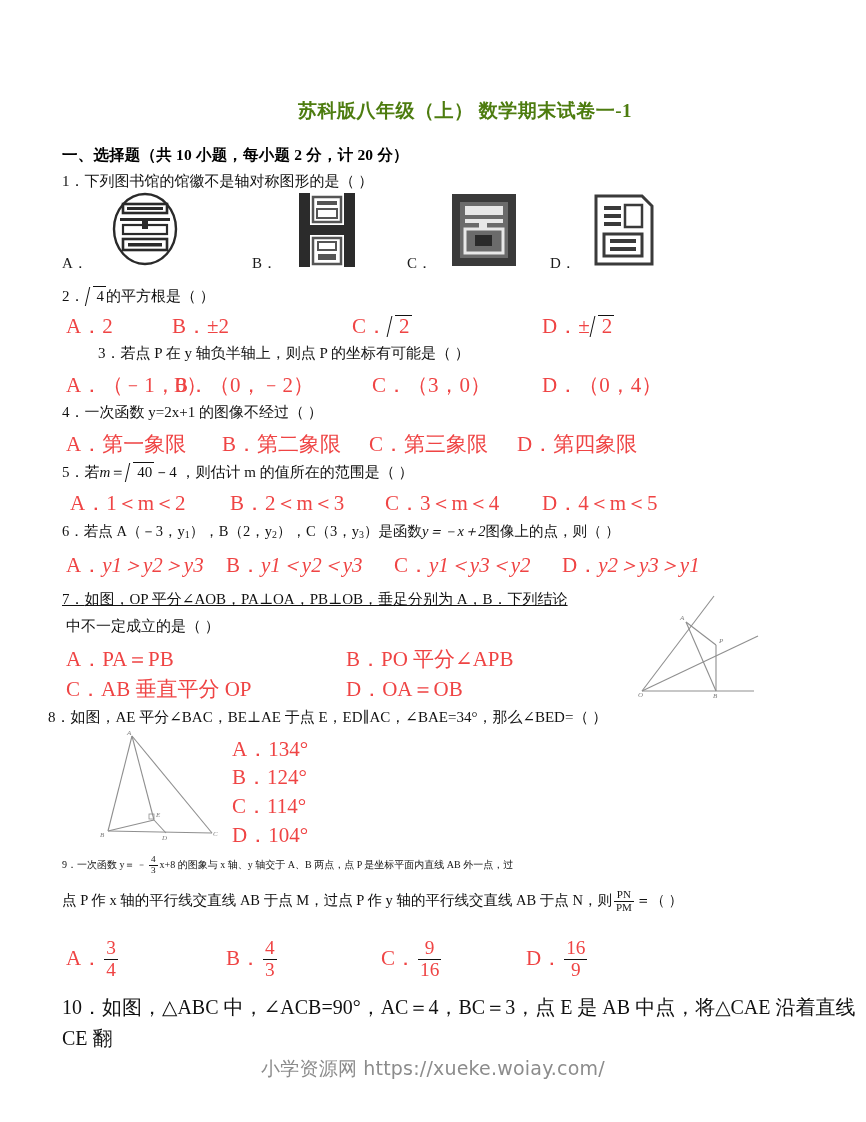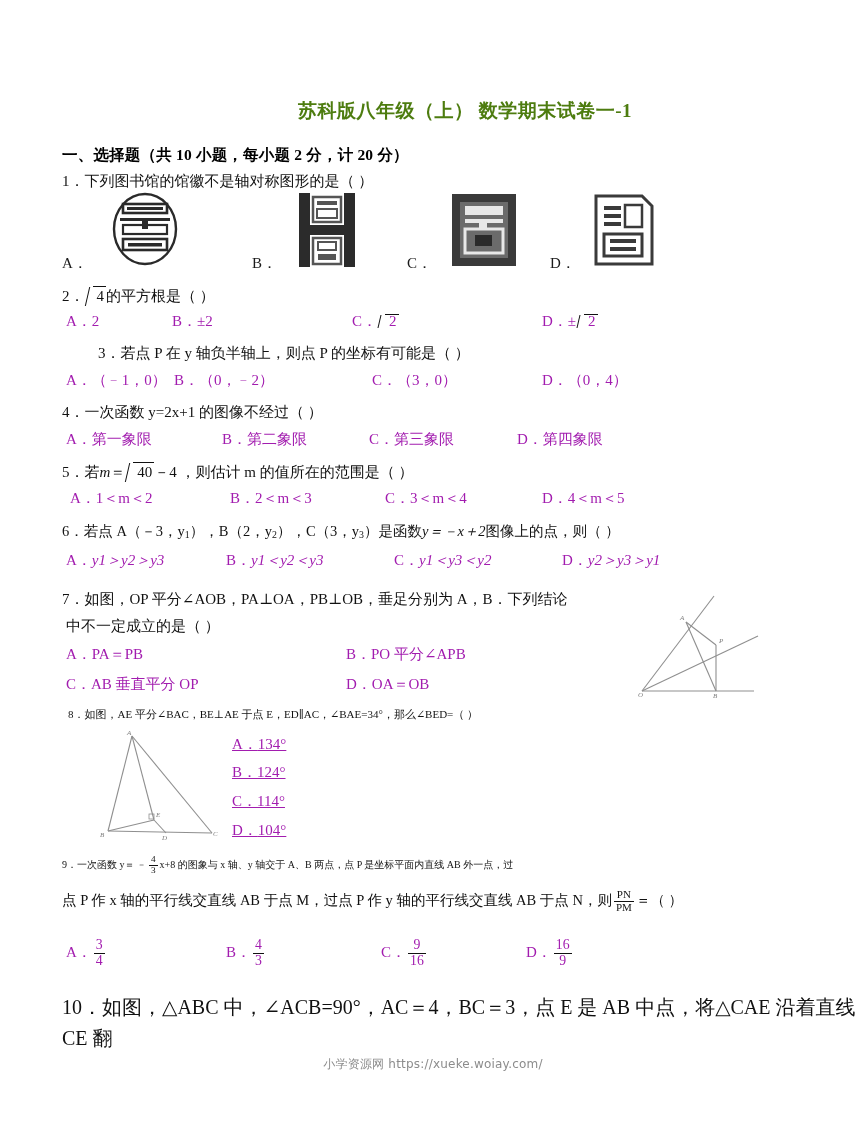--- a/index.html
+++ b/index.html
@@ -50,24 +50,23 @@
   .q {
     position: absolute;
     font-size: 15px;
     line-height: 1.55;
     color: #111;
   }
   .q-stem { white-space: nowrap; }
 
   .opts {
     position: absolute;
-    font-size: 15px;
-    color: #a21caf;
+    font-size: 21px;
+    color: #ef4444;
     white-space: nowrap;
-    text-decoration: underline;
   }
   .opt { display: inline-block; }
 
   
   .sqrt {
     display: inline-block;
     position: relative;
     padding-left: 11px;
     padding-top: 1px;
   }
@@ -139,21 +138,21 @@
   .fig { position: absolute; }
 
   
   .watermark {
     position: absolute;
     top: 1056px;
     left: 0;
     width: 866px;
     text-align: center;
     font-family: "DejaVu Sans", "Liberation Sans", sans-serif;
-    font-size: 12px;
+    font-size: 19px;
     color: #8c8c8c;
     letter-spacing: 0.2px;
   }
 </style>
 </head>
 <body>
 
 <div class="page">
 
   <div class="doc-title">苏科版八年级（上） 数学期末试卷一-1</div>
@@ -259,21 +258,21 @@
     <span class="opt" style="width:160px;"><span>A．</span><span>1＜m＜2</span></span><span class="opt" style="width:155px;"><span>B．</span><span>2＜m＜3</span></span><span class="opt" style="width:157px;"><span>C．</span><span>3＜m＜4</span></span><span class="opt"><span>D．</span><span>4＜m＜5</span></span>
   </div>
 
   <div class="q" style="top:520px; left:62px; font-size:14.5px;">
     <span>6．</span><span>若点 A（－3，y</span><span class="sub">1</span><span>），B（2，y</span><span class="sub">2</span><span>），C（3，y</span><span class="sub">3</span><span>）是函数</span><span class="ital">y＝－x＋2</span><span>图像上的点，则（      ）</span>
   </div>
   <div class="opts" style="top:551px; left:66px;">
     <span class="opt ital" style="width:160px;"><span style="font-style:normal">A．</span><span>y1＞y2＞y3</span></span><span class="opt ital" style="width:168px;"><span style="font-style:normal">B．</span><span>y1＜y2＜y3</span></span><span class="opt ital" style="width:168px;"><span style="font-style:normal">C．</span><span>y1＜y3＜y2</span></span><span class="opt ital"><span style="font-style:normal">D．</span><span>y2＞y3＞y1</span></span>
   </div>
 
-  <div class="q" style="top:588px; left:62px;">
+  <div class="q" style="top:588px; left:62px;text-decoration:underline;">
     <span>7．</span><span>如图，OP 平分∠AOB，PA⊥OA，PB⊥OB，垂足分别为 A，B．下列结论</span>
   </div>
   <div class="q" style="top:615px; left:66px;">
     <span>中不一定成立的是（      ）</span>
   </div>
   <div class="opts" style="top:675px; left:66px;">
     <span class="opt" style="width:280px;"><span>C．</span><span>AB 垂直平分 OP</span></span><span class="opt"><span>D．</span><span>OA＝OB</span></span>
   </div>
   <div class="opts" style="top:645px; left:66px;">
     <span class="opt" style="width:280px;"><span>A．</span><span>PA＝PB</span></span><span class="opt"><span>B．</span><span>PO 平分∠APB</span></span>
@@ -295,21 +294,21 @@
 
         <line x1="80" y1="57" x2="80" y2="103"></line>
       </g>
       <text x="2" y="109" font-family="Liberation Serif, serif" font-size="7" fill="#7d7d7d" font-style="italic">O</text>
       <text x="44" y="32" font-family="Liberation Serif, serif" font-size="7" fill="#7d7d7d" font-style="italic">A</text>
       <text x="77" y="110" font-family="Liberation Serif, serif" font-size="7" fill="#7d7d7d" font-style="italic">B</text>
       <text x="83" y="55" font-family="Liberation Serif, serif" font-size="7" fill="#7d7d7d" font-style="italic">P</text>
     </svg>
   </div>
 
-  <div class="q" style="top:706px; left:68px; font-size:11px;">
+  <div class="q" style="top:706px; left:48px; font-size:15px;">
     <span>8．</span><span>如图，AE 平分∠BAC，BE⊥AE 于点 E，ED∥AC，∠BAE=34°，那么∠BED=（      ）</span>
   </div>
 
   <div class="fig" style="top:728px; left:96px;">
     <svg width="126" height="112" viewBox="0 0 126 112">
       <g stroke="#8f8f8f" stroke-width="1.1" fill="none">
 
         <line x1="36" y1="8" x2="12" y2="103"></line>
         <line x1="36" y1="8" x2="116" y2="105"></line>
         <line x1="12" y1="103" x2="116" y2="105"></line>

